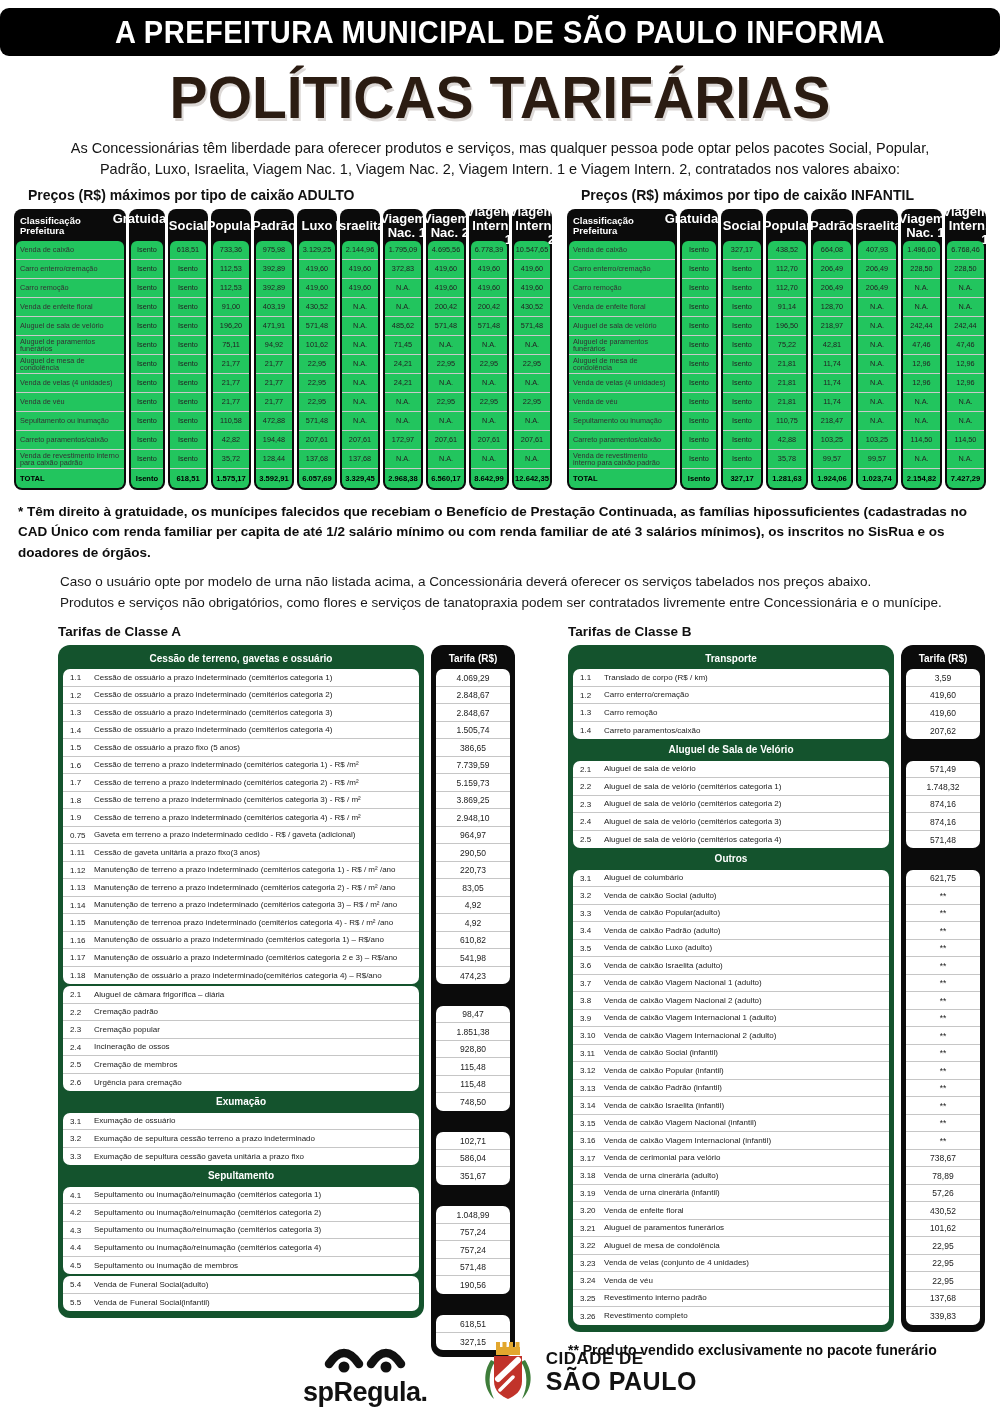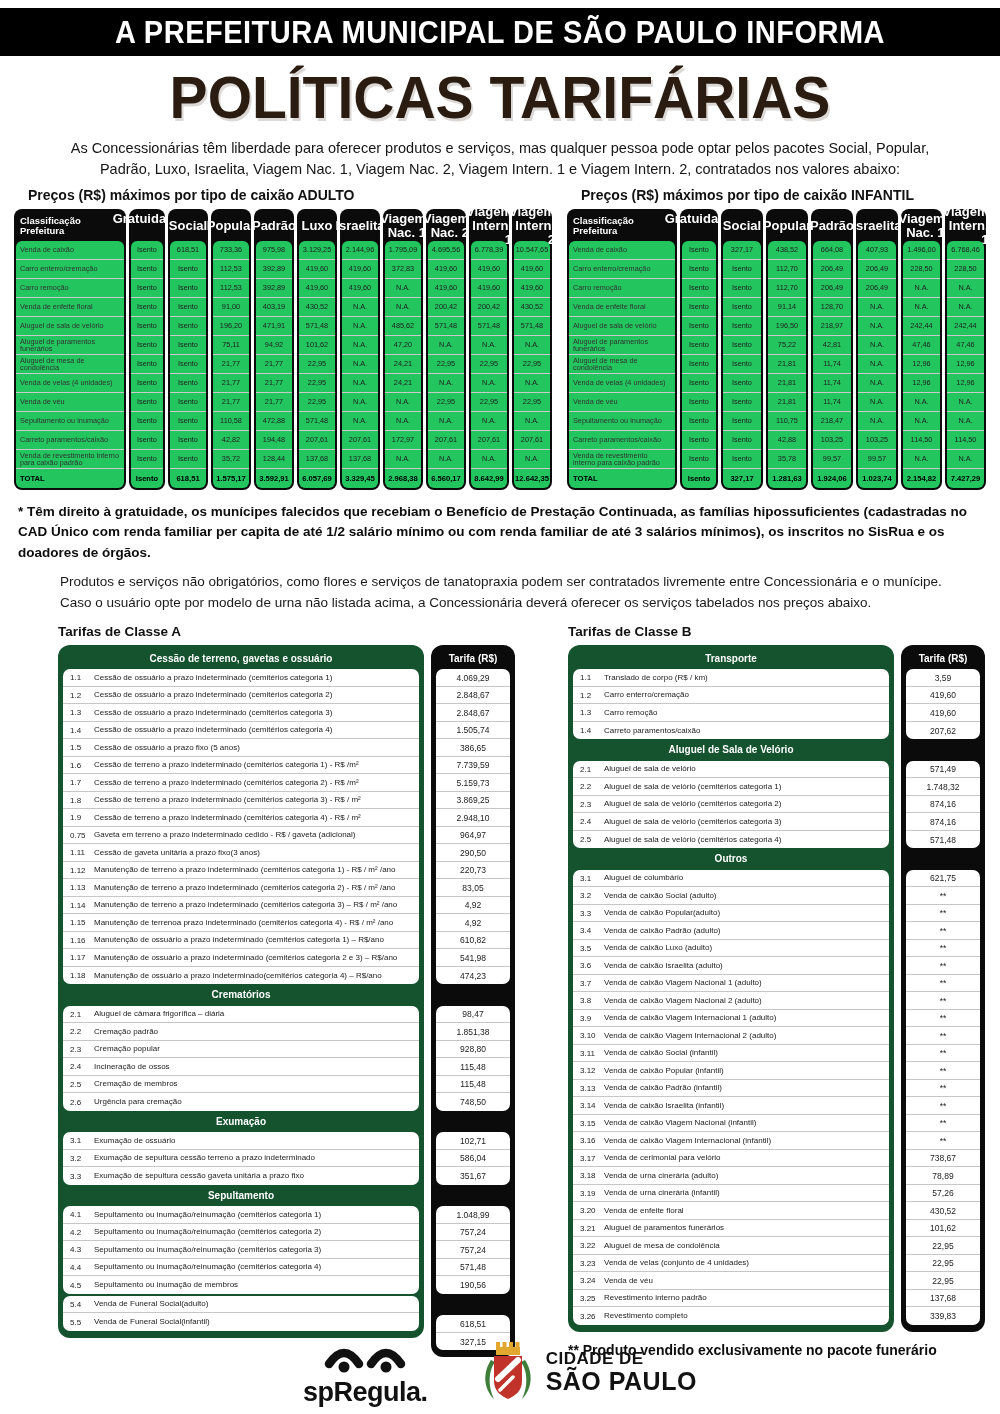--- a/index.html
+++ b/index.html
@@ -1,21 +1,21 @@
 <!DOCTYPE html>
 <html lang="pt-BR" style="--title-brown: #2b1c12; --crest-red: #c1332a; --crest-green: #3e7d3a; --crest-gold: #e2a72e;"><head>
 <meta charset="utf-8">
 <style>
   * { margin:0; padding:0; box-sizing:border-box; }
   html,body { background:#ffffff; }
   body { font-family:"Liberation Sans","DejaVu Sans",sans-serif; color:#111; }
   .page { position:relative; width:1000px; height:1414px; margin:0 auto; background:#fff; overflow:hidden; }
 
   
-  .banner { margin-top:8px; height:48px; background:#000; display:flex; align-items:center; justify-content:center; }
+  .banner { margin-top:8px; height:48px; background:#000; display:flex; align-items:center; justify-content:center;border-radius:9px; }
   .banner-text { color:#fff; font-weight:800; font-size:29px; letter-spacing:.5px; transform:scaleY(1.08); white-space:nowrap; }
 
   
   .page-title { margin-top:8px; text-align:center; font-size:57px; font-weight:900; letter-spacing:0px;
     color:var(--title-brown,#2b1c12); transform:scaleY(1.04); text-shadow:2px 3px 0 rgba(60,40,25,.18); }
 
   .intro { width:888px; margin:8px auto 0; text-align:center; font-size:14.5px; line-height:1.42; color:#151515; }
 
   
   .tables-row { display:flex; gap:14px; margin:8px 14px 0; }
@@ -210,21 +210,21 @@
             </div>
           </div>
           <div class="pcol" style="width: 40px;">
             <div class="pcol-h">Viagem Nac. 1</div>
             <div class="pcol-b">
               <div class="pcell">1.795,09</div>
               <div class="pcell">372,83</div>
               <div class="pcell">N.A.</div>
               <div class="pcell">N.A.</div>
               <div class="pcell">485,62</div>
-              <div class="pcell">47,20</div>
+              <div class="pcell">71,45</div>
               <div class="pcell">24,21</div>
               <div class="pcell">24,21</div>
               <div class="pcell">N.A.</div>
               <div class="pcell">N.A.</div>
               <div class="pcell">172,97</div>
               <div class="pcell">N.A.</div>
               <div class="pcell total">2.968,38</div>
             </div>
           </div>
           <div class="pcol" style="width: 40px;">
@@ -430,22 +430,22 @@
               <div class="pcell total">7.427,29</div>
             </div>
           </div>
         </div>
     </div>
   </div>
 
   <div class="gratuity">* Têm direito à gratuidade, os munícipes falecidos que recebiam o Benefício de Prestação Continuada, as famílias hipossuficientes (cadastradas no CAD Único com renda familiar per capita de até 1/2 salário mínimo ou com renda familiar de até 3 salários mínimos), os inscritos no SisRua e os doadores de órgãos.</div>
 
   <div class="notes">
+    <div>Caso o usuário opte por modelo de urna não listada acima, a Concessionária deverá oferecer os serviços tabelados nos preços abaixo.</div>
     <div>Produtos e serviços não obrigatórios, como flores e serviços de tanatopraxia podem ser contratados livremente entre Concessionária e o munícipe.</div>
-    <div>Caso o usuário opte por modelo de urna não listada acima, a Concessionária deverá oferecer os serviços tabelados nos preços abaixo.</div>
   </div>
 
   <div class="class-row">
     <div class="class-a">
       <div class="ctitle">Tarifas de Classe A</div>
       <div class="ctable" id="class-a-table">
           <div class="ct-main">
             <div class="ct-sh">Cessão de terreno, gavetas e ossuário</div>
             <div class="ct-rows">
               <div class="ct-row">
@@ -514,21 +514,20 @@
               </div>
               <div class="ct-row">
                 <span class="ct-num">1.17</span>
                 <span class="ct-desc">Manutenção de ossuário a prazo indeterminado (cemitérios categoria 2 e 3) – R$/ano</span>
               </div>
               <div class="ct-row">
                 <span class="ct-num">1.18</span>
                 <span class="ct-desc">Manutenção de ossuário a prazo indeterminado(cemitérios categoria 4) – R$/ano</span>
               </div>
             </div>
-            <div class="ct-sh">Crematórios</div>
             <div class="ct-rows">
               <div class="ct-row">
                 <span class="ct-num">2.1</span>
                 <span class="ct-desc">Aluguel de câmara frigorífica – diária</span>
               </div>
               <div class="ct-row">
                 <span class="ct-num">2.2</span>
                 <span class="ct-desc">Cremação padrão</span>
               </div>
               <div class="ct-row">

